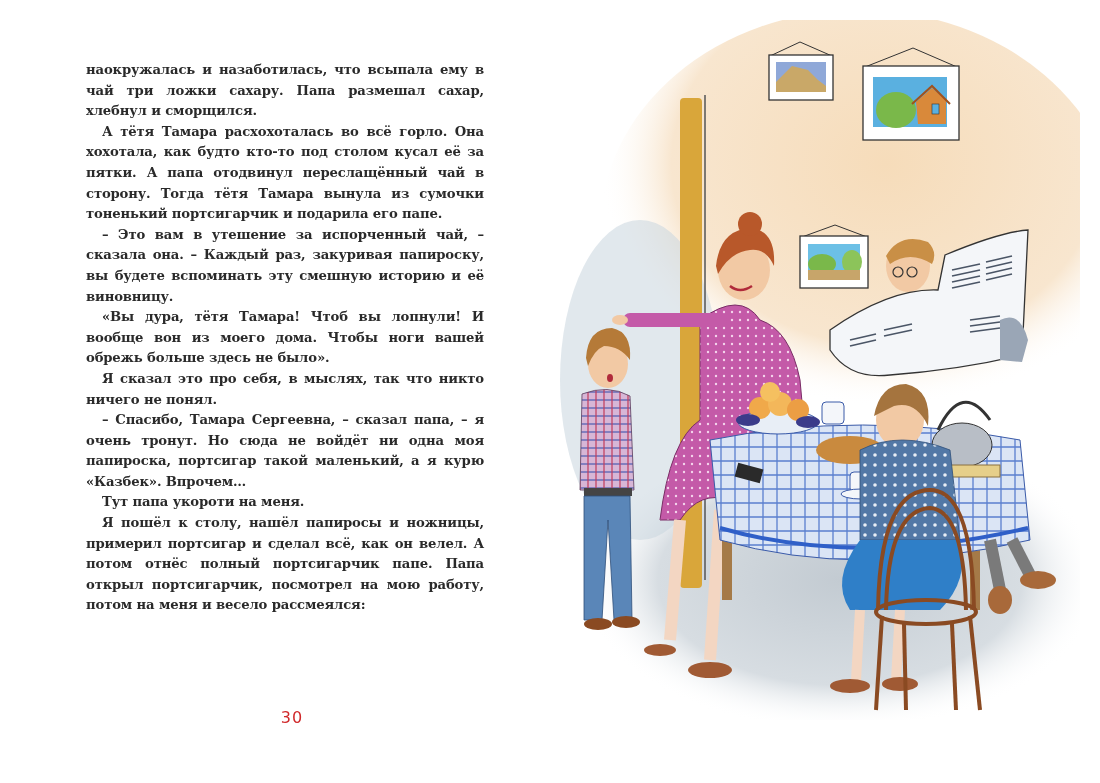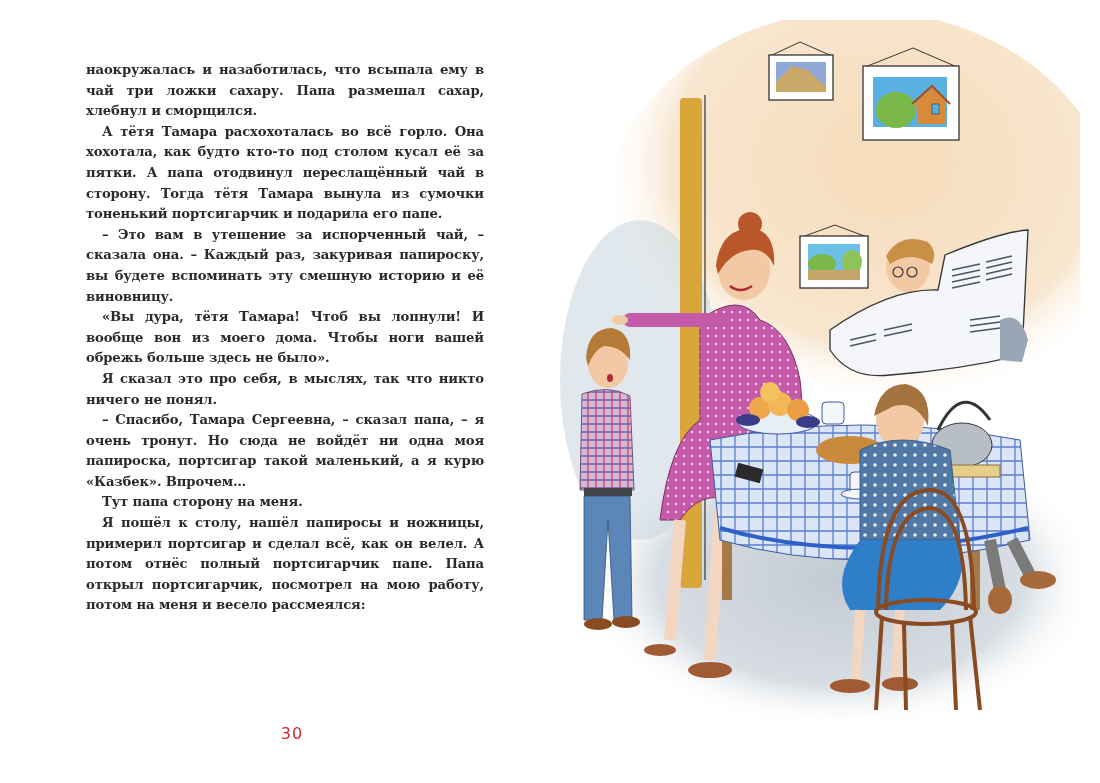--- a/index.html
+++ b/index.html
@@ -5,38 +5,38 @@
     html, body { margin: 0; padding: 0; background: #ffffff; }
     body { width: 1100px; height: 783px; position: relative; overflow: hidden; }
     .page-text {
       position: absolute; left: 86px; top: 60px; width: 398px;
       font-family: "DejaVu Serif", "Liberation Serif", serif;
       font-size: 13.2px; line-height: 20.6px; color: #2a2a2a;
       letter-spacing: -0.15px;
     }
     .para { margin: 0; text-align: justify; text-indent: 16px; hyphens: manual; font-weight: bold; }
     .page-number {
-      position: absolute; left: 272px; top: 724px; width: 40px; text-align: center;
+      position: absolute; left: 272px; top: 708px; width: 40px; text-align: center;
       font-family: "DejaVu Sans", "Liberation Sans", sans-serif;
       font-size: 16px; color: #d0282a; letter-spacing: 1px;
     }
     .illustration { position: absolute; left: 560px; top: 20px; width: 520px; height: 700px; }
     .illustration svg { width: 100%; height: 100%; display: block; }
   </style>
 </head>
 <body>
 
 <div class="page-text">
   <p class="para" style="text-indent:0">наокружалась и назаботилась, что всыпала ему в чай три ложки сахару. Папа размешал сахар, хлебнул и сморщился.</p>
   <p class="para">А тётя Тамара расхохоталась во всё горло. Она хохотала, как будто кто-то под столом кусал её за пятки. А папа отодвинул переслащённый чай в сторону. Тогда тётя Тамара вынула из сумочки тоненький портсигарчик и подарила его папе.</p>
   <p class="para">– Это вам в утешение за испорченный чай, – сказала она. – Каждый раз, закуривая папироску, вы будете вспоминать эту смешную историю и её виновницу.</p>
   <p class="para">«Вы дура, тётя Тамара! Чтоб вы лопнули! И вообще вон из моего дома. Чтобы ноги вашей обрежь больше здесь не было».</p>
   <p class="para">Я сказал это про себя, в мыслях, так что никто ничего не понял.</p>
   <p class="para">– Спасибо, Тамара Сергеевна, – сказал папа, – я очень тронут. Но сюда не войдёт ни одна моя папироска, портсигар такой маленький, а я курю «Казбек». Впрочем…</p>
-  <p class="para">Тут папа сторону на меня.</p>
+  <p class="para">Тут папа укороти на меня.</p>
   <p class="para">Я пошёл к столу, нашёл папиросы и ножницы, примерил портсигар и сделал всё, как он велел. А потом отнёс полный портсигарчик папе. Папа открыл портсигарчик, посмотрел на мою работу, потом на меня и весело рассмеялся:</p>
 
 </div>
 
 <div class="page-number">30</div>
 
 <div class="illustration">
   <svg viewBox="0 0 520 700" xmlns="http://www.w3.org/2000/svg">
     <defs>
       <radialGradient id="wallGrad" cx="0.55" cy="0.35" r="0.55">

